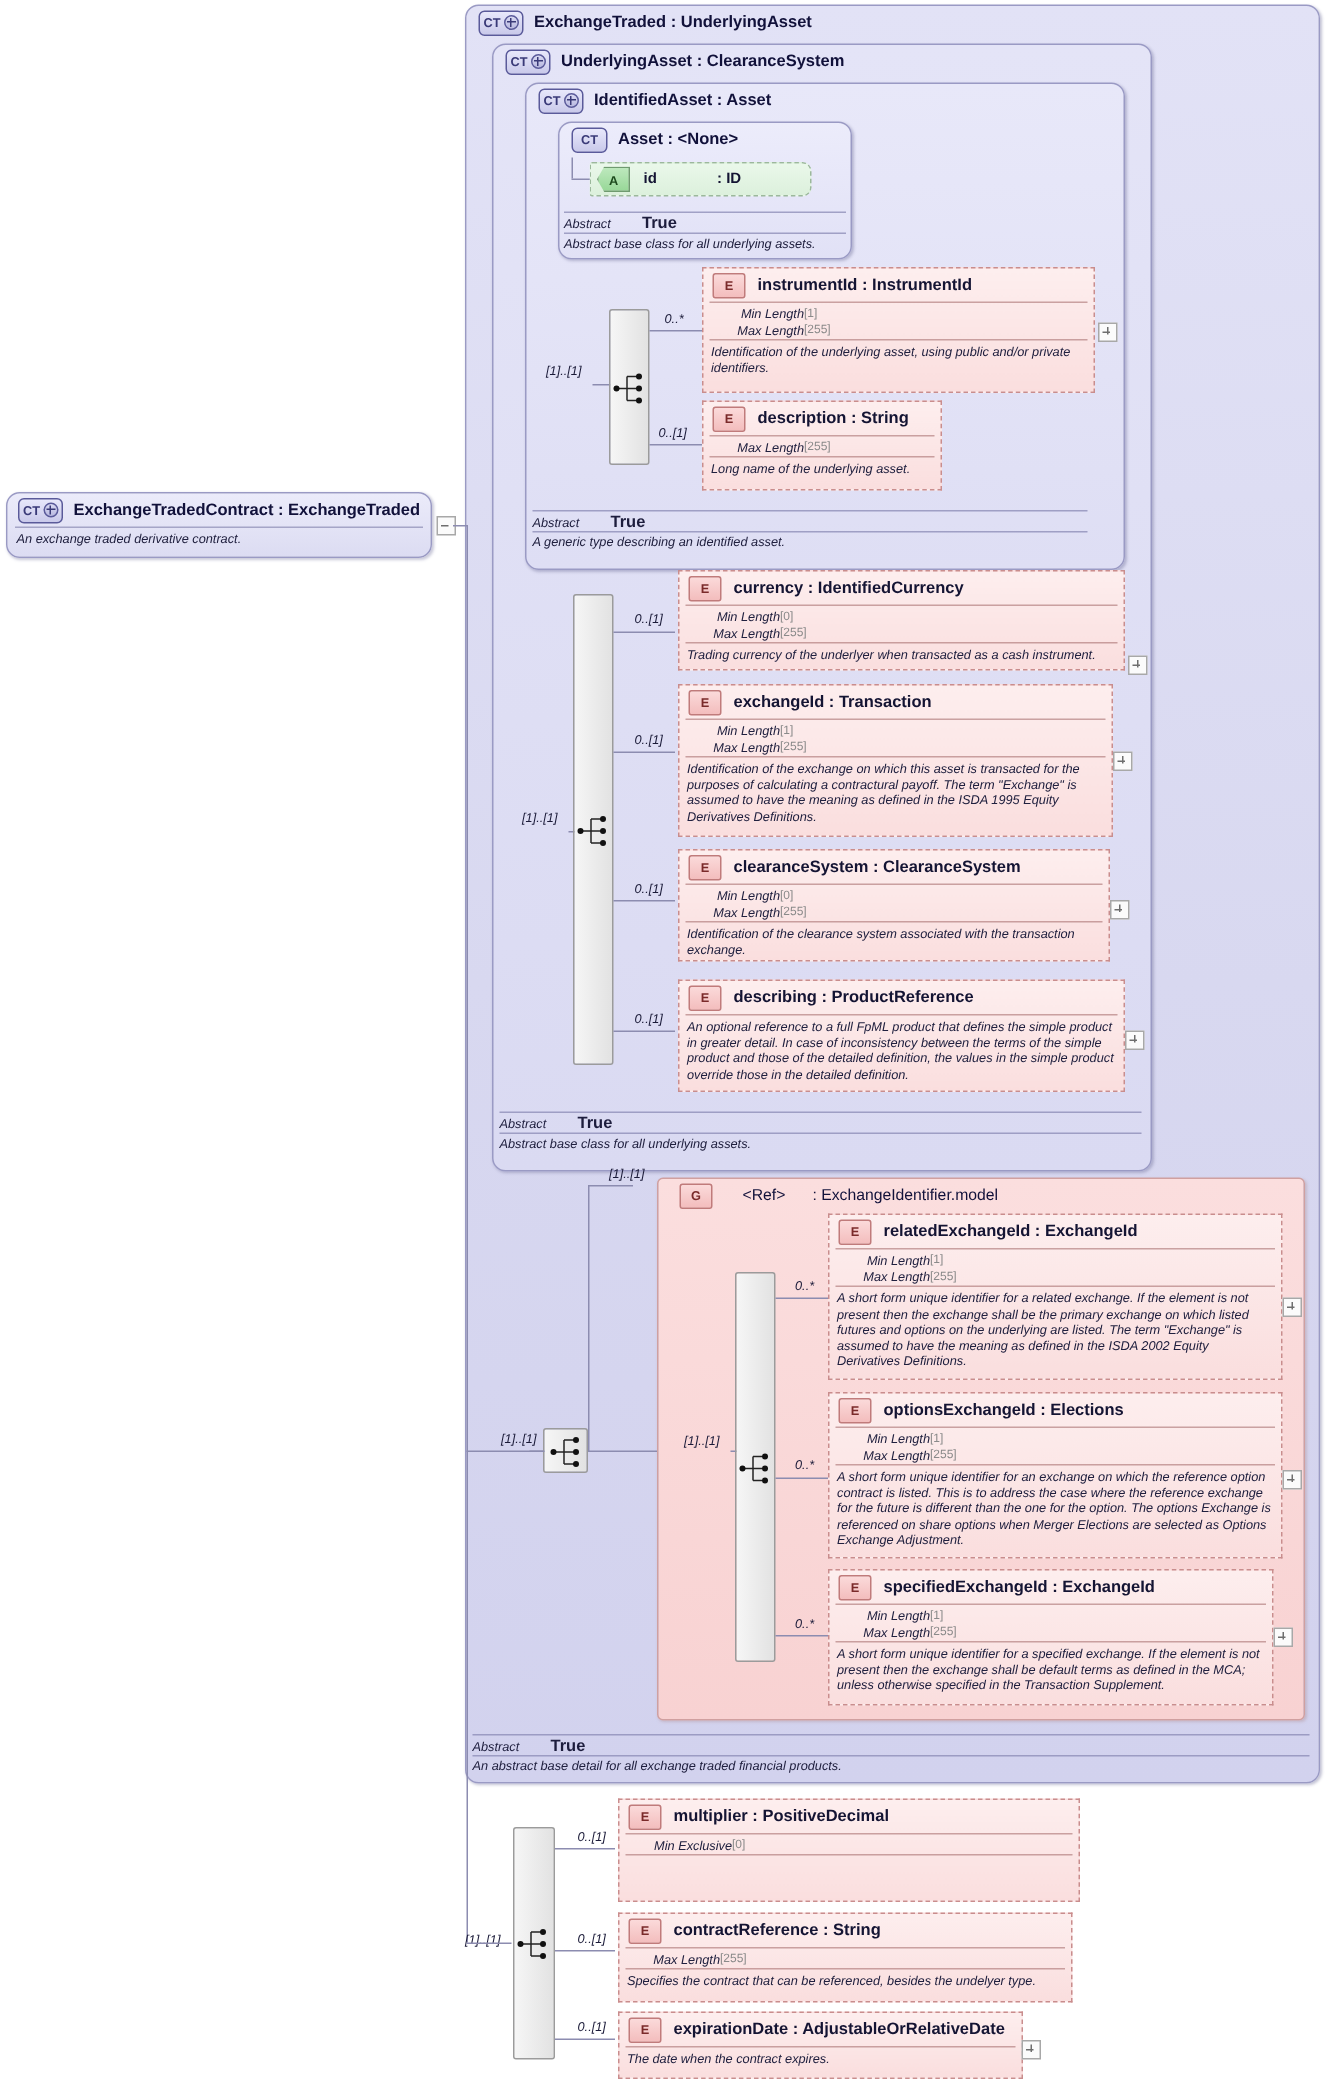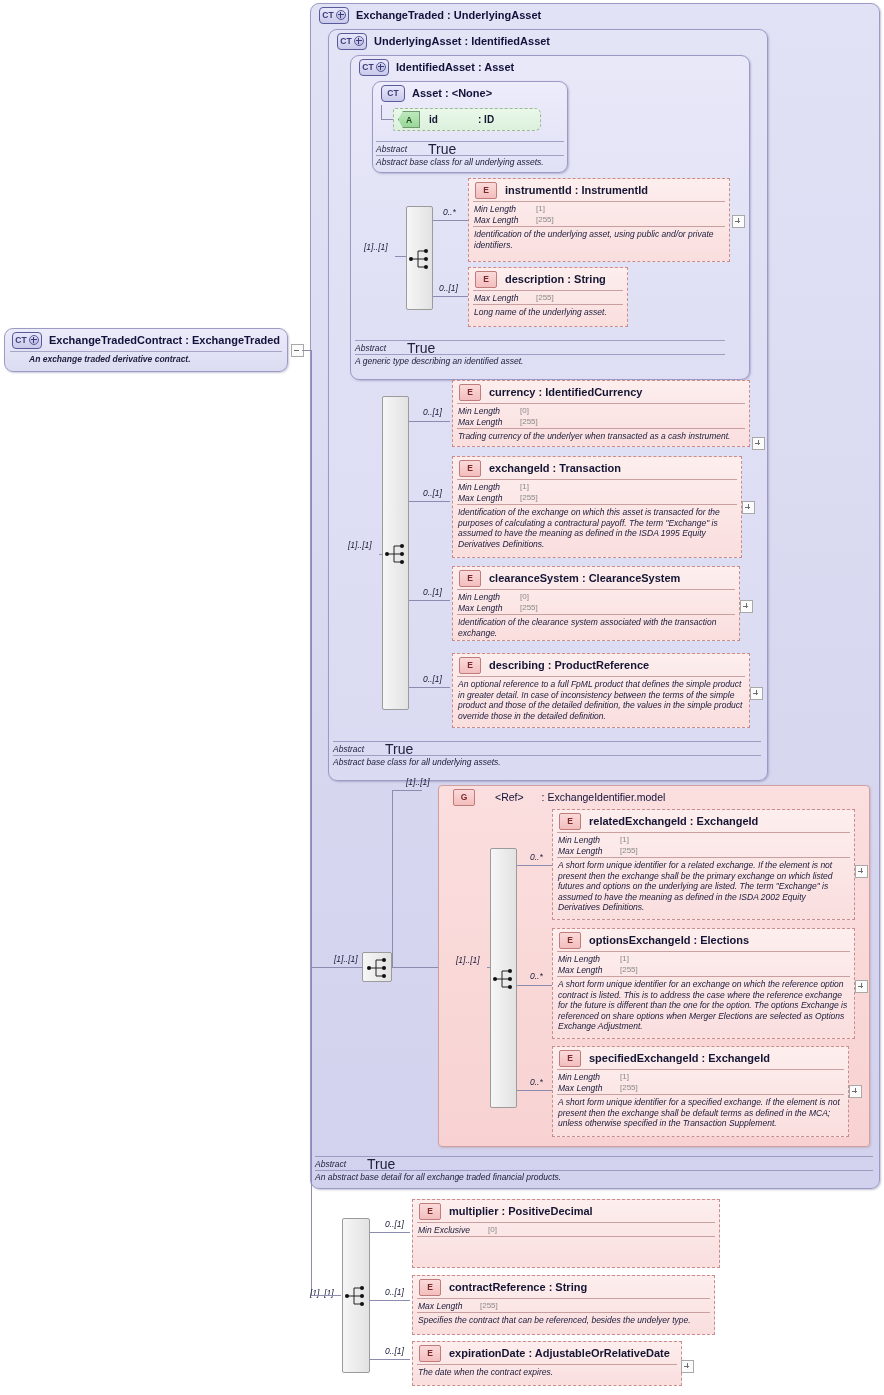--- a/index.html
+++ b/index.html
@@ -28,39 +28,39 @@
   .badge-ct .plus:before,.badge-ct .plus:after{content:"";position:absolute;background:#3a3a78;}
   .badge-ct .plus:before{left:1px;top:3px;width:6px;height:1px;}
   .badge-ct .plus:after{top:1px;left:3px;height:6px;width:1px;}
   .ct-title{font-size:11px;font-weight:bold;color:#11113a;margin-left:7px;}
 
   
   .footer{position:absolute;left:0;right:0;}
   .footer .rule{height:1px;background:#8a8ab4;opacity:.75;}
   .footer .prop{display:flex;align-items:center;height:13px;font-size:8.5px;color:#1d1d3d;}
   .footer .prop .k{font-style:italic;width:52px;}
-  .footer .prop .v{font-weight:normal;font-size:14px;}
+  .footer .prop .v{font-weight:bold;font-size:11px;}
   .footer .doc{font-size:8.5px;font-style:italic;color:#20203f;padding-top:1px;line-height:11px;}
 
   
   .rootbox{border:1px solid #9a9ac4;border-radius:9px;
       background:linear-gradient(180deg,#ebebfa 0%,#dcdcf2 100%);
       box-shadow:1px 1px 2px rgba(120,120,160,.4);}
 
   
   .ebox{border:1px dashed #c98d8d;background:linear-gradient(180deg,#fdeeee 0%,#fadede 100%);}
   .ebox.opt{border-style:dashed;}
   .e-head{display:flex;align-items:center;height:22px;padding-left:6px;white-space:nowrap;}
   .badge-e{width:20px;height:15px;border:1px solid #c07b7b;border-radius:2px;
       background:linear-gradient(180deg,#fbdada,#f3bdbd);color:#7a2a2a;font-size:8.5px;}
   .badge-g{width:20px;height:15px;border:1px solid #c07b7b;border-radius:2px;
       background:linear-gradient(180deg,#fbdada,#f3bdbd);color:#7a2a2a;font-size:8.5px;}
   .e-title{font-size:11px;font-weight:bold;color:#141433;margin-left:8px;}
   .e-rule{height:1px;background:#a86f6f;opacity:.6;margin:0 4px;}
-  .facets{padding:1px 16px 1px 5px;}
+  .facets{padding:1px 16px 1px 5px;text-align:right;}
   .facet{display:flex;align-items:center;height:11px;font-size:8.5px;color:#20203f;}
   .facet .fk{font-style:italic;width:62px;}
   .facet .fv{color:#8a8a8a;font-size:8px;}
   .e-doc{font-size:8.5px;font-style:italic;color:#20203f;line-height:10.5px;padding:2px 6px 2px 5px;}
 
   
   .gpanel{border:1px solid #d0a0a0;border-radius:4px;
       background:linear-gradient(180deg,#fbdede 0%,#f8d2d2 100%);
       box-shadow:1px 1px 2px rgba(170,130,130,.35);}
 
@@ -100,21 +100,21 @@
   </div>
   <div class="abs ct-head" style="left:312px;top:4px;width:560px;">
     <span class="badge badge-ct">CT<span class="plus"></span></span>
     <span class="ct-title">ExchangeTraded : UnderlyingAsset</span>
   </div>
 
   <div class="abs ctpanel inner2" style="left:328px;top:29px;width:440px;height:752px;">
   </div>
   <div class="abs ct-head" style="left:330px;top:30px;width:430px;">
     <span class="badge badge-ct">CT<span class="plus"></span></span>
-    <span class="ct-title">UnderlyingAsset : IdentifiedAsset</span>
+    <span class="ct-title">UnderlyingAsset : ClearanceSystem</span>
   </div>
 
   <div class="abs ctpanel inner3" style="left:350px;top:55px;width:400px;height:325px;">
   </div>
   <div class="abs ct-head" style="left:352px;top:56px;width:390px;">
     <span class="badge badge-ct">CT<span class="plus"></span></span>
     <span class="ct-title">IdentifiedAsset : Asset</span>
   </div>
 
   <div class="abs ctpanel leaf" style="left:372px;top:81px;width:196px;height:92px;">
@@ -439,21 +439,21 @@
     <div class="rule"></div>
     <div class="doc">An abstract base detail for all exchange traded financial products.</div>
   </div>
 
   <div class="abs rootbox" style="left:4px;top:328px;width:284px;height:44px;">
     <div class="e-head" style="padding-left:7px;">
       <span class="badge badge-ct">CT<span class="plus"></span></span>
       <span class="ct-title">ExchangeTradedContract : ExchangeTraded</span>
     </div>
     <div style="height:1px;background:#8a8ab4;opacity:.7;margin:0 5px;"></div>
-    <div class="e-doc" style="padding-left:24px;font-weight:bold;">An exchange traded derivative contract.</div>
+    <div class="e-doc" style="padding-left:6px;">An exchange traded derivative contract.</div>
   </div>
   <div class="expander" style="left:291px;top:344px;"></div>
   <div class="abs ln lnh" style="left:302px;top:350px;width:10px;"></div>
   <div class="abs ln lnv" style="left:311px;top:350px;height:945px;"></div>
 
   <div class="abs ln lnh" style="left:311px;top:967px;width:52px;"></div>
 
   <div class="abs card" style="left:310px;top:1288px;">[1]..[1]</div>
   <div class="abs ln lnh" style="left:311px;top:1295px;width:30px;"></div>
   <div class="abs seqbox" style="left:342px;top:1218px;width:28px;height:155px;">

